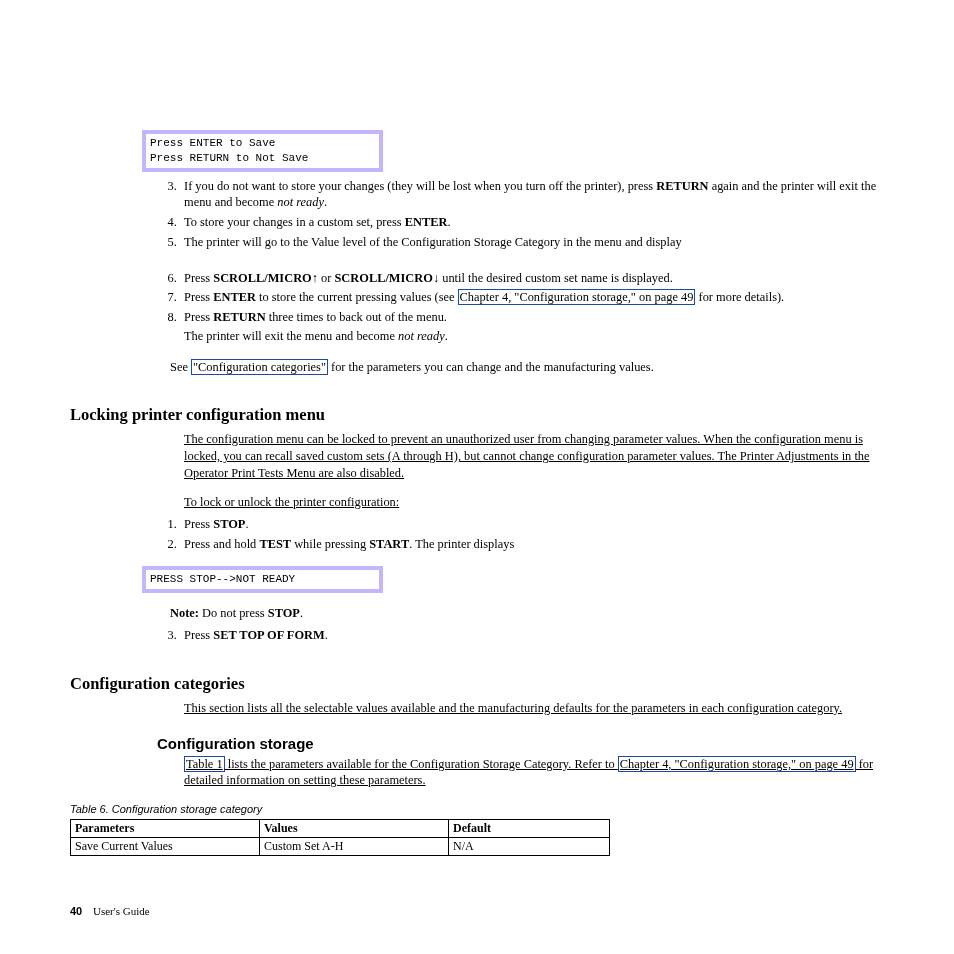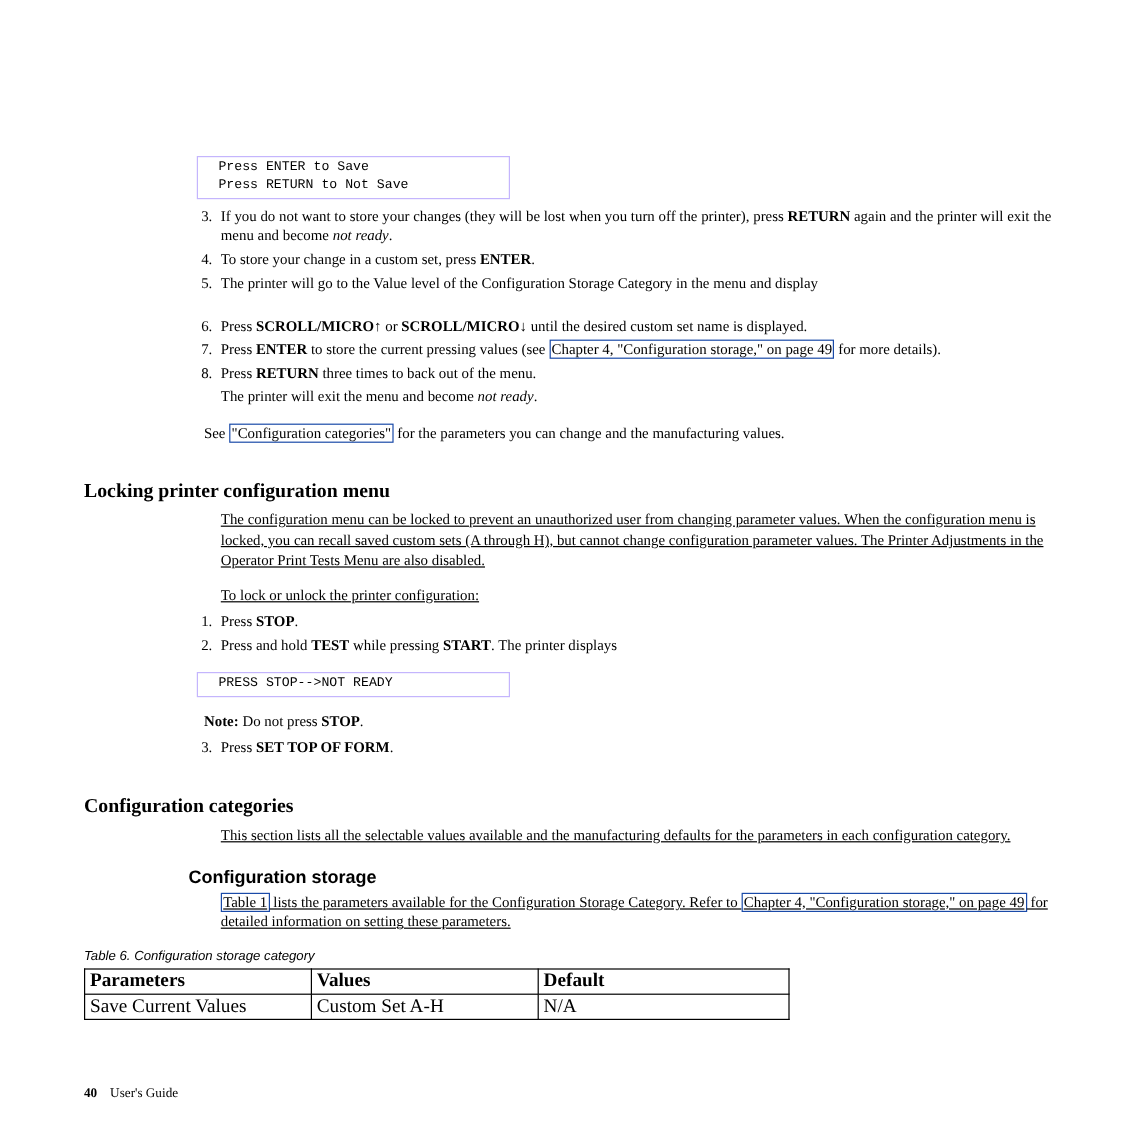--- a/index.html
+++ b/index.html
@@ -11,23 +11,23 @@
     height: 954px;
     position: relative;
   }
   .page {
     position: relative;
     padding: 130px 65px 0 70px;
   }
   .display-box {
     font-family: "Courier New", monospace;
     font-size: 11px;
-    border: 1px solid #c4b5fd;
-    padding: 2px 17px;
-    margin-left: 94px;
+    border: 4px solid #c4b5fd;
+    padding: 2px 4px;
+    margin-left: 72px;
     width: 225px;
     line-height: 1.35;
     white-space: pre;
   }
   ol.steps {
     margin: 6px 0 0 110px;
     padding: 0;
     font-size: 12.4px;
     line-height: 1.35;
   }
@@ -76,58 +76,58 @@
   }
   .gap { height: 10px; }
   .table-caption {
     font-family: Helvetica, Arial, sans-serif;
     font-style: italic;
     font-size: 11px;
     margin: 14px 0 4px 0;
   }
   table.cfg {
     border-collapse: collapse;
-    width: 588px;
-    font-size: 16px;
+    width: 540px;
+    font-size: 12px;
   }
   table.cfg th, table.cfg td {
     border: 1px solid #000;
     padding: 1px 4px;
     text-align: left;
     font-weight: normal;
   }
   table.cfg th { font-weight: bold; }
   .footer {
     position: absolute;
     left: 70px;
     top: 905px;
     font-size: 11px;
   }
   .footer .pn {
-    font-family: Liberation Serif, serif;
+    font-family: Liberation Sans, sans-serif;
     font-weight: bold;
     margin-right: 8px;
     margin-top: 28px;
   }
   .arrow {
     font-family: serif;
     font-weight: bold;
   }
 </style>
 </head>
 <body>
 
 <div class="page">
 
   <div class="display-box"><span>Press ENTER to Save</span>
 <span>Press RETURN to Not Save</span></div>
 
   <ol class="steps" start="3">
     <li><span>If you do not want to store your changes (they will be lost when you turn off the printer), press </span><b>RETURN</b><span> again and the printer will exit the menu and become </span><span class="italic">not ready</span><span>.</span></li>
-    <li><span>To store your change in a custom set, press </span><b>ENTER</b><span>.</span></li>
+    <li><span>To store your changes in a custom set, press </span><b>ENTER</b><span>.</span></li>
     <li><span>The printer will go to the Value level of the Configuration Storage Category in the menu and display</span></li>
   </ol>
 
   <div class="gap"></div>
 
 
   <ol class="steps" start="6">
     <li><span>Press </span><b>SCROLL/MICRO</b><span class="arrow">↑</span><span> or </span><b>SCROLL/MICRO</b><span class="arrow">↓</span><span> until the desired custom set name is displayed.</span></li>
     <li><span>Press </span><b>ENTER</b><span> to store the current pressing values (see </span><span class="link">Chapter 4, "Configuration storage," on page 49</span><span> for more details).</span></li>
     <li><span>Press </span><b>RETURN</b><span> three times to back out of the menu.</span>

